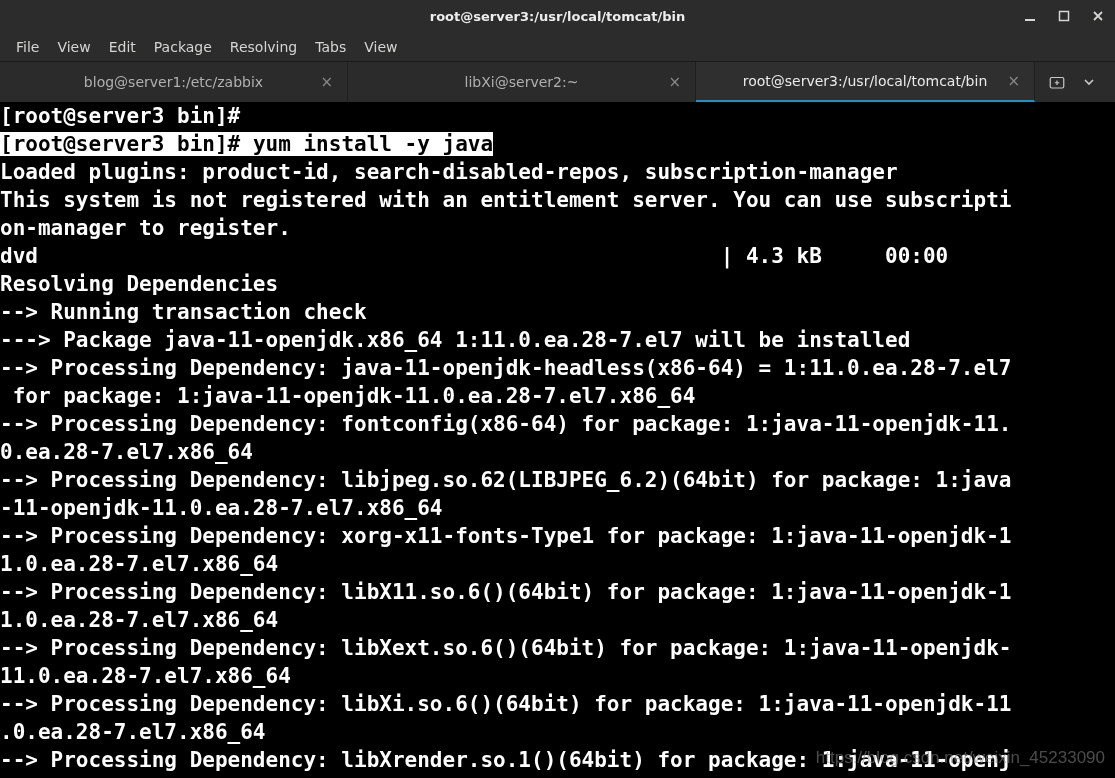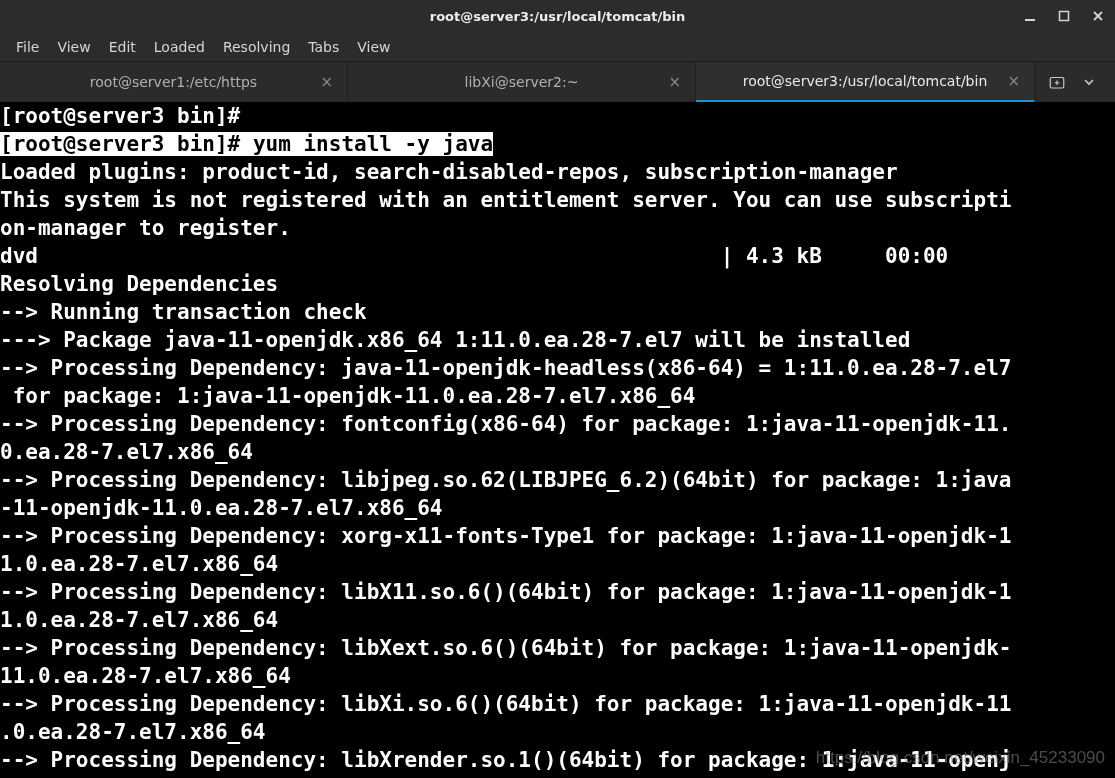--- a/index.html
+++ b/index.html
@@ -137,29 +137,29 @@
           <path d="M2 2 L10 10 M10 2 L2 10" stroke="currentColor" stroke-width="1.8"></path>
         </svg>
     </div>
   </div>
 </div>
 
 <div class="menubar">
   <div class="menu-item">File</div>
   <div class="menu-item">View</div>
   <div class="menu-item">Edit</div>
-  <div class="menu-item">Loaded</div>
+  <div class="menu-item">Package</div>
   <div class="menu-item">Resolving</div>
   <div class="menu-item">Tabs</div>
   <div class="menu-item">View</div>
 </div>
 
 <div class="tabbar">
   <div class="tab">
-    <span class="tab-label">root@server1:/etc/https</span>
+    <span class="tab-label">blog@server1:/etc/zabbix</span>
     <span class="close-x">×</span>
   </div>
   <div class="tab">
     <span class="tab-label">libXi@server2:~</span>
     <span class="close-x">×</span>
   </div>
   <div class="tab active" style="flex:0 0 339px">
     <span class="tab-label">root@server3:/usr/local/tomcat/bin</span>
     <span class="close-x">×</span>
   </div>

